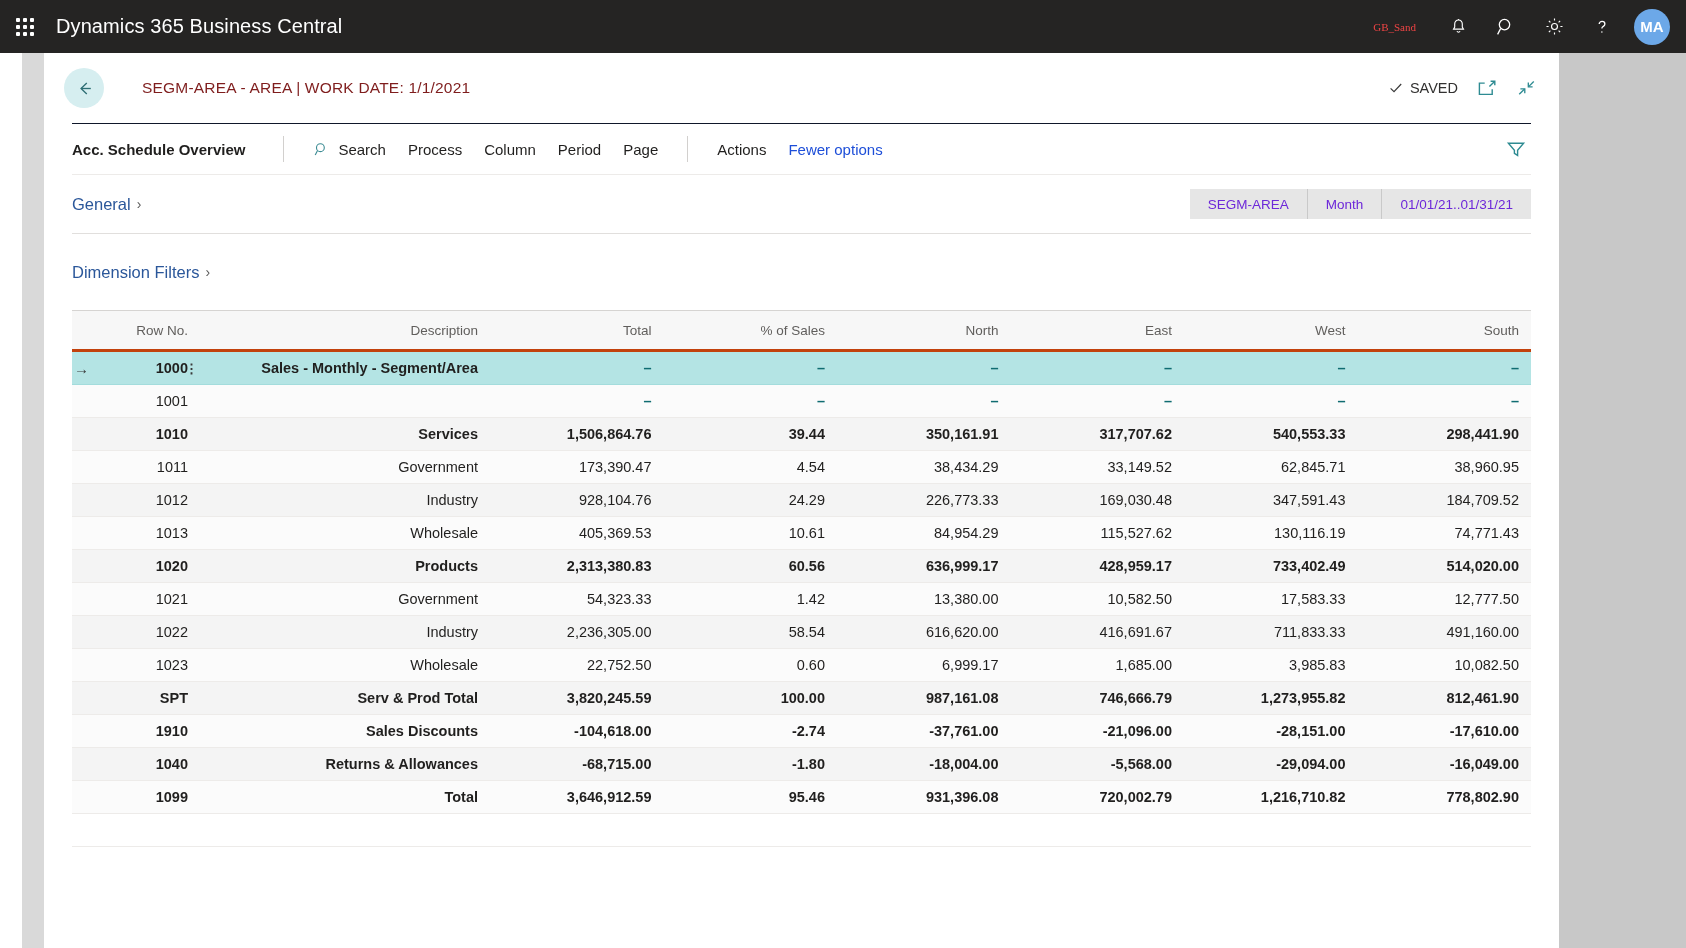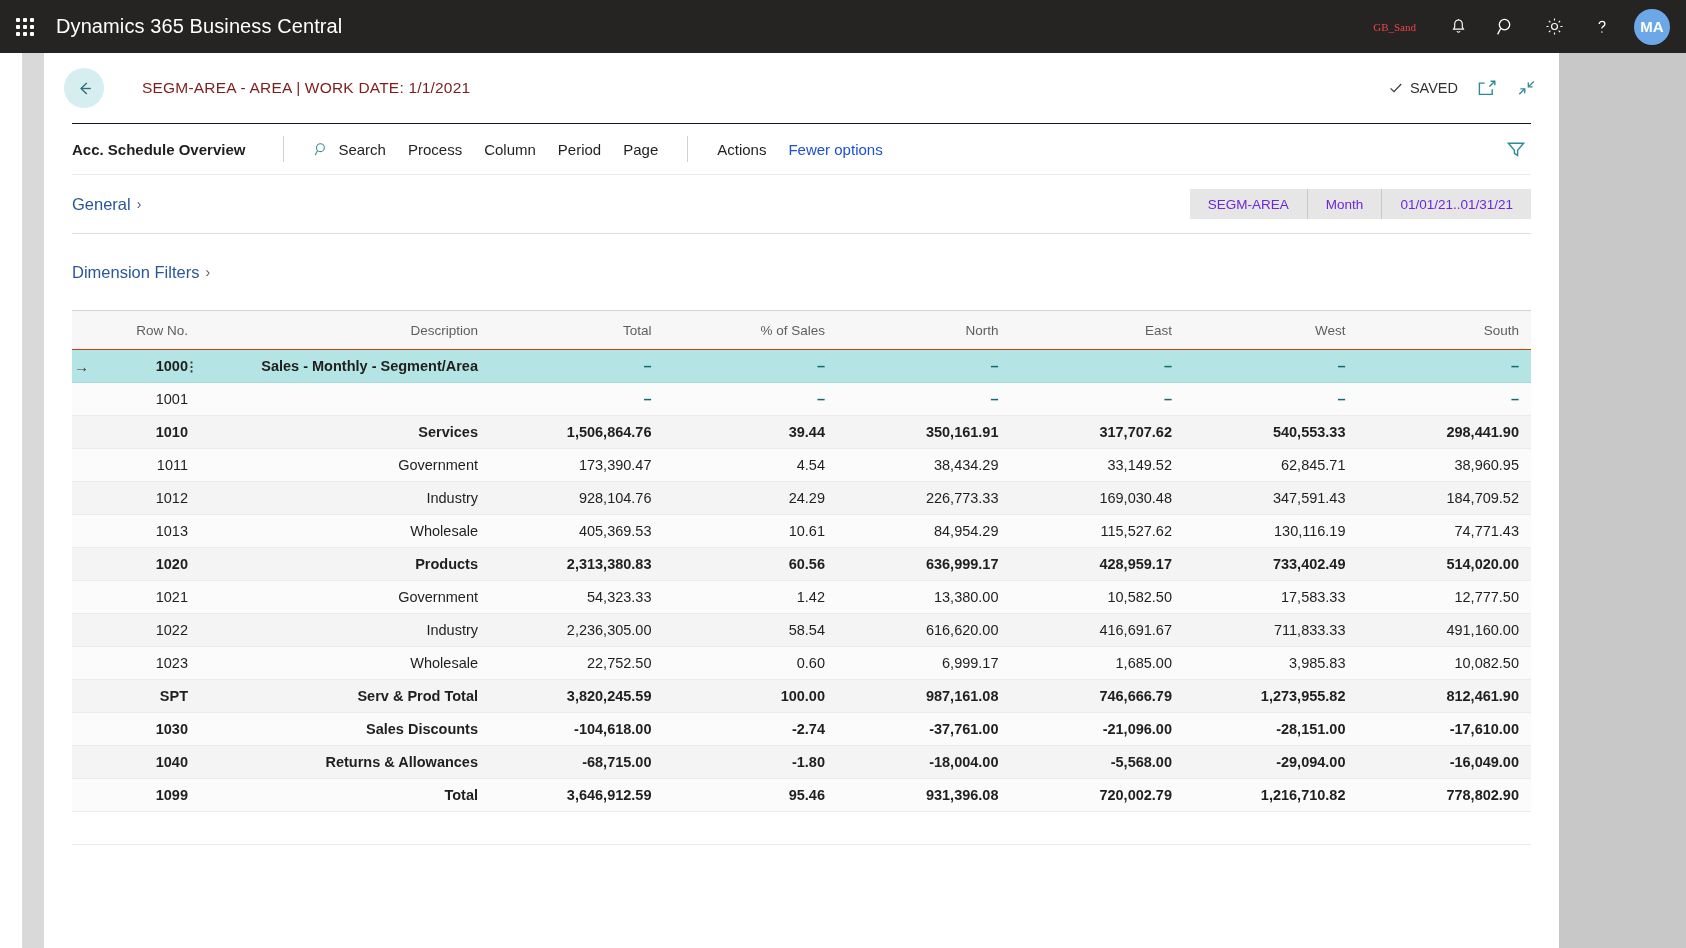--- a/index.html
+++ b/index.html
@@ -192,21 +192,21 @@
     color: #201f1e;
     table-layout: fixed;
   }
   table.grid thead th {
     background: #f7f7f7;
     font-weight: 400;
     color: #605e5c;
     font-size: 13.5px;
     padding: 12px 12px 11px 12px;
     text-align: right;
-    border-bottom: 1px solid #c2410c;
+    border-bottom: 3px solid #c2410c;
     white-space: nowrap;
   }
   th.c-rowno, td.c-rowno { text-align: left; width: 128px; padding-left: 22px !important;}
   th.c-desc, td.c-desc { text-align: left; width: 290px; }
   th.c-num, td.c-num { width: auto; }
 
   table.grid tbody td {
     padding: 8px 12px;
     text-align: right;
     border-bottom: 1px solid #edebe9;
@@ -535,21 +535,21 @@
               <td class="c-rowno"><span>SPT</span></td>
               <td class="c-desc"><span>Serv &amp; Prod Total</span></td>
               <td class="c-num">3,820,245.59</td>
               <td class="c-num">100.00</td>
               <td class="c-num">987,161.08</td>
               <td class="c-num">746,666.79</td>
               <td class="c-num">1,273,955.82</td>
               <td class="c-num">812,461.90</td>
             </tr>
             <tr class="bold">
-              <td class="c-rowno"><span>1030</span></td>
+              <td class="c-rowno"><span>1910</span></td>
               <td class="c-desc"><span>Sales Discounts</span></td>
               <td class="c-num">-104,618.00</td>
               <td class="c-num">-2.74</td>
               <td class="c-num">-37,761.00</td>
               <td class="c-num">-21,096.00</td>
               <td class="c-num">-28,151.00</td>
               <td class="c-num">-17,610.00</td>
             </tr>
             <tr class="bold">
               <td class="c-rowno"><span>1040</span></td>

